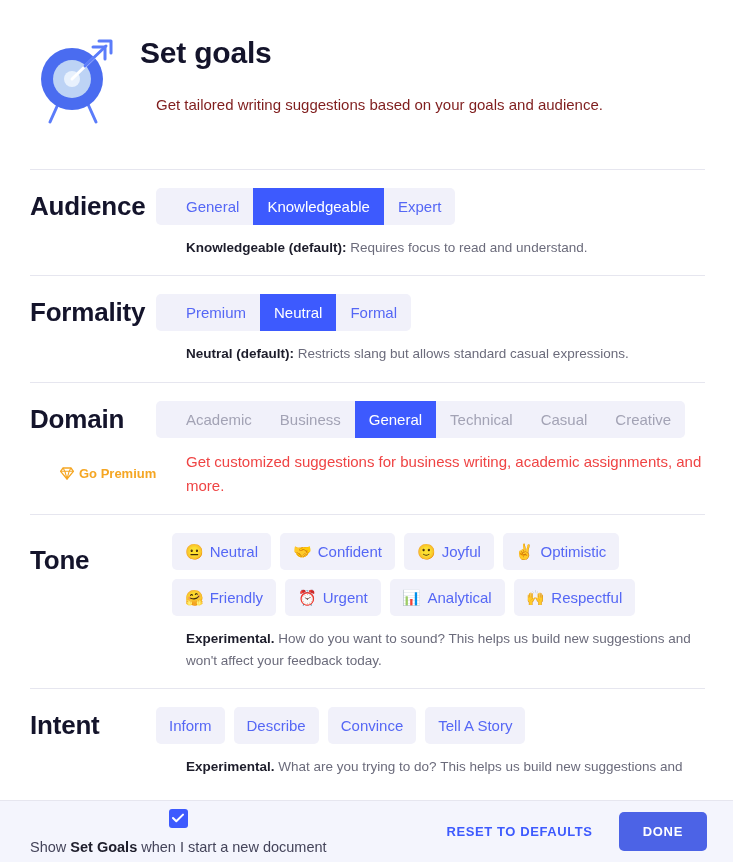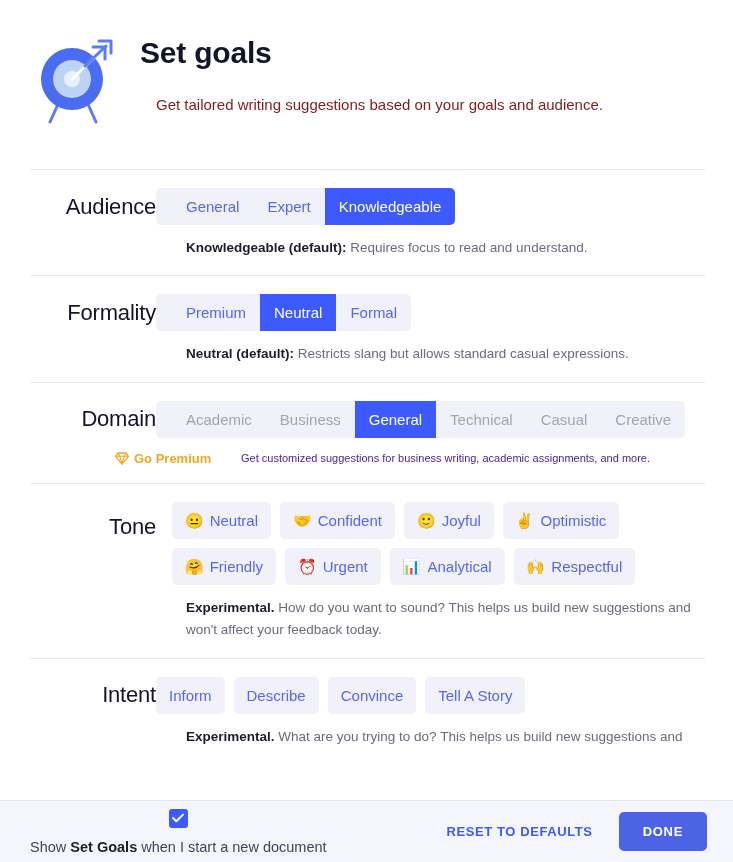--- a/index.html
+++ b/index.html
@@ -49,25 +49,24 @@
     padding: 0 28px 0 30px;
   }
   .row {
     display: flex;
     align-items: center;
     padding-top: 18px;
   }
   .row-label {
     width: 126px;
     flex: 0 0 126px;
-    font-size: 22px;
-    font-weight: normal;
+    font-size: 26px;
+    font-weight: bold;
     color: #14142b;
     letter-spacing: -0.2px;
-    text-align: right;
   }
   .row-controls { flex: 1 1 auto; }
 
   
   .segmented {
     display: inline-flex;
     background: #f1f1fa;
     border-radius: 5px;
     overflow: hidden;
     padding-left: 16px;
@@ -118,22 +117,22 @@
     gap: 5px;
     width: 126px;
     flex: 0 0 126px;
     font-size: 13px;
     font-weight: bold;
     color: #f5a623;
     cursor: pointer;
   }
   .premium .gem { display: inline-flex; }
   .help-row .help-text {
-    font-size: 11px;
-    color: #4c1d95;
+    font-size: 15px;
+    color: #ef4444;
     line-height: 1.6;
   }
 
   
   .chips {
     display: flex;
     flex-wrap: wrap;
     gap: 9px;
     max-width: 520px;
   }
@@ -248,22 +247,22 @@
   </div>
 
   <div class="divider" style="margin-top:39px;"></div>
 
   <div class="section">
     <div class="row">
       <div class="row-label">Audience</div>
       <div class="row-controls">
         <div class="segmented">
           <button class="seg">General</button>
+          <button class="seg selected">Knowledgeable</button>
           <button class="seg">Expert</button>
-          <button class="seg selected">Knowledgeable</button>
         </div>
       </div>
     </div>
     <div class="help"><span class="strong">Knowledgeable (default):</span><span> Requires focus to read and understand.</span></div>
   </div>
 
   <div class="divider"></div>
 
   <div class="section">
     <div class="row">

